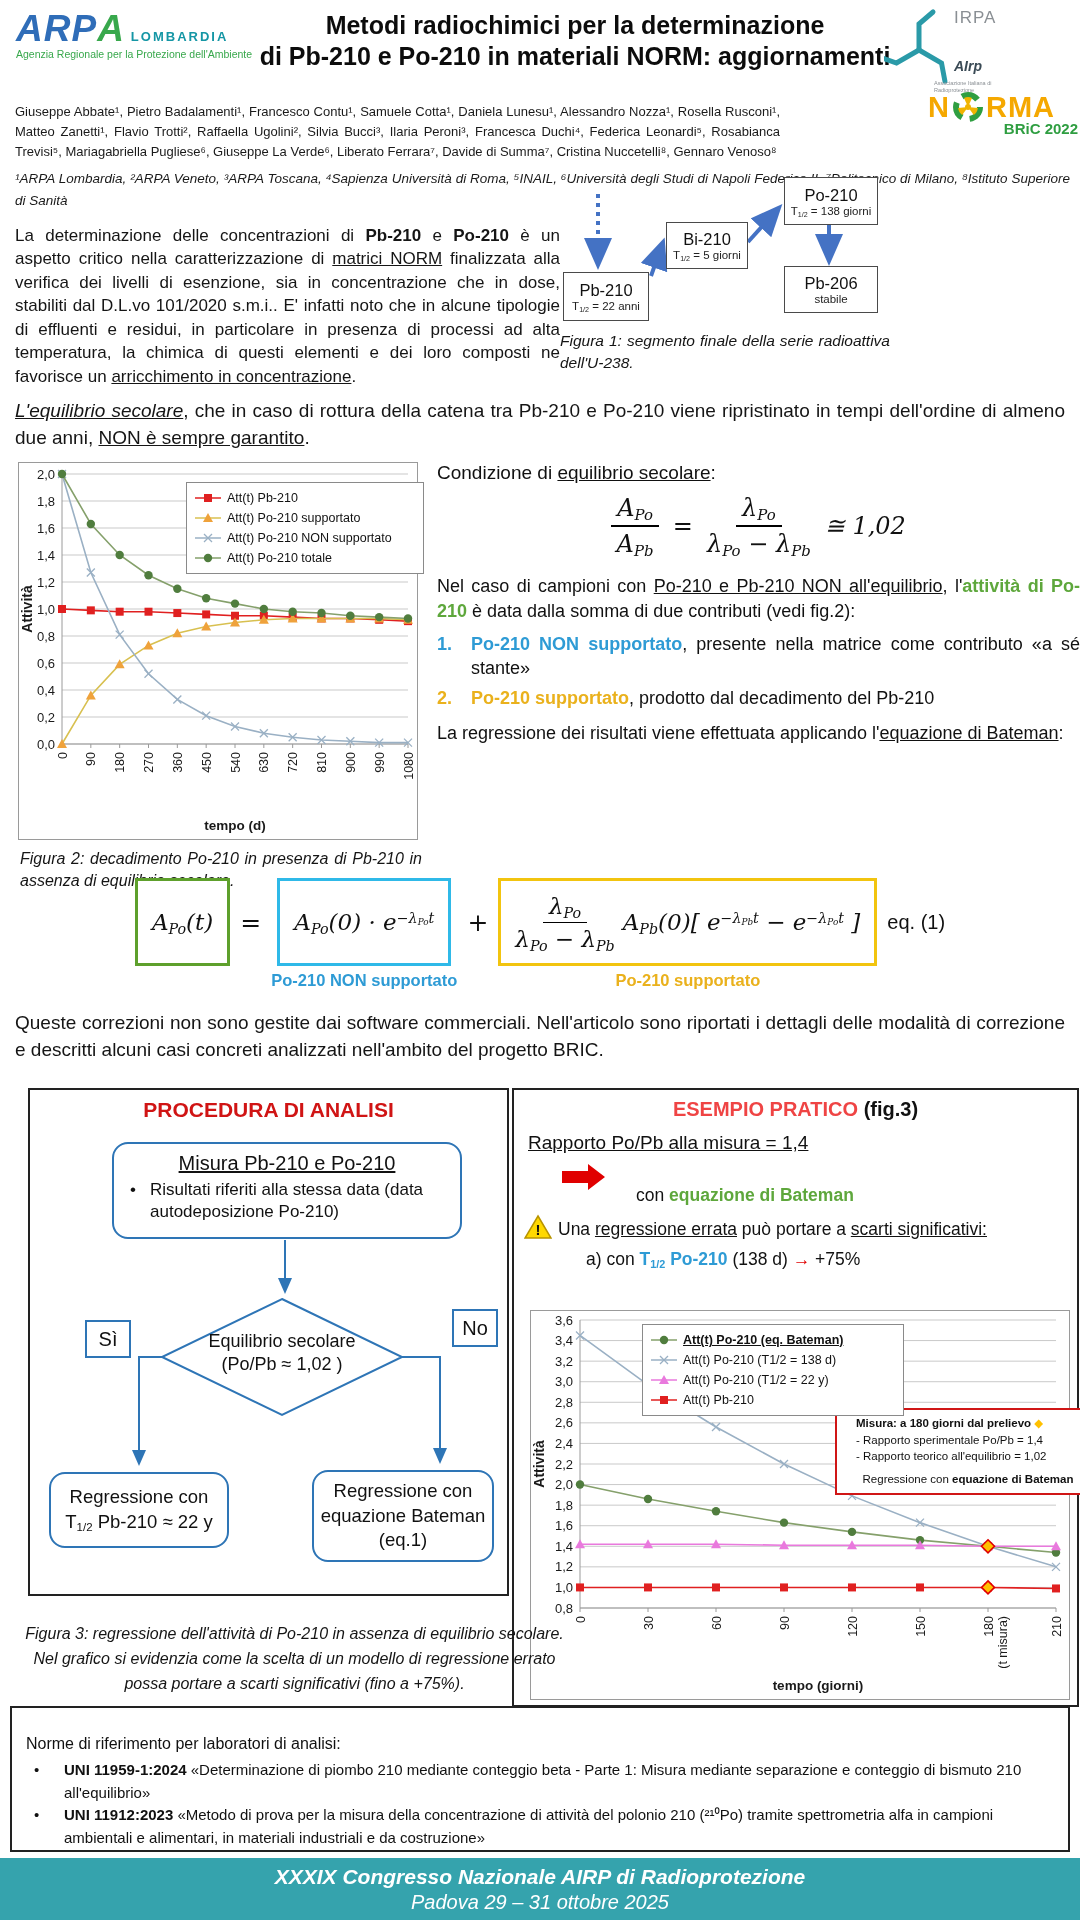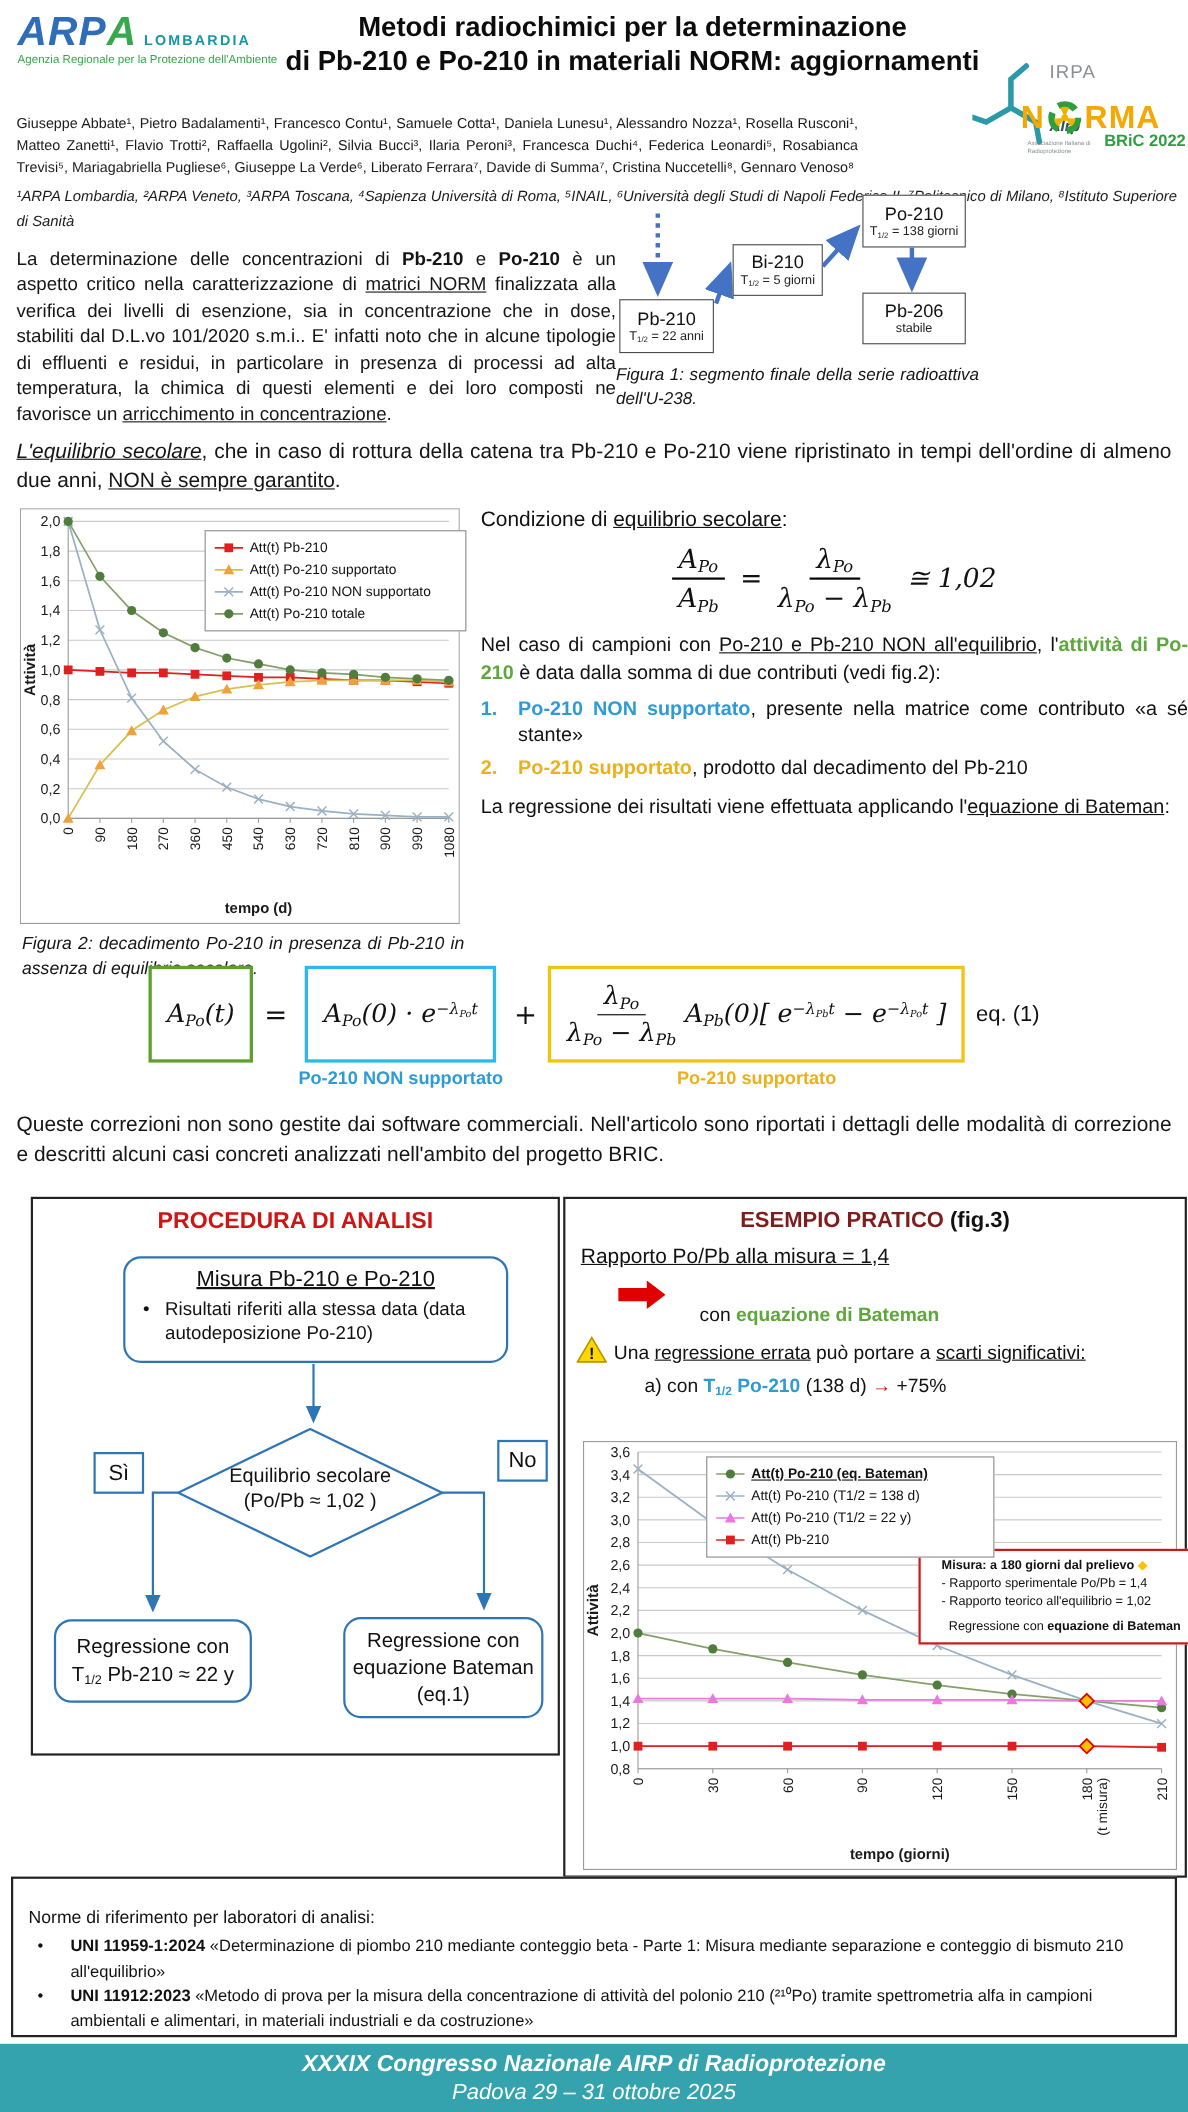--- a/index.html
+++ b/index.html
@@ -79,21 +79,21 @@
   .fc-measure-title{font-size:20px;text-decoration:underline;text-align:center;margin-top:8px;}
   .fc-bullet{display:flex;font-size:17px;margin-top:4px;padding:0 10px 0 16px;line-height:1.3;}
   .fc-bullet .dot{width:20px;flex:none;}
   .fc-dia-text{position:absolute;text-align:center;font-size:18px;line-height:1.3;}
   .fc-yn{display:flex;align-items:center;justify-content:center;font-size:20px;}
   .fc-res{display:flex;flex-direction:column;align-items:center;justify-content:center;
           font-size:18.5px;line-height:1.35;text-align:center;}
 
   
   .ex-title{font-size:20px;text-align:center;margin-top:8px;}
-  .ex-title .red{color:#7f1d1d;font-weight:bold;}
+  .ex-title .red{color:#ef4444;font-weight:bold;}
   .ex-title .blk{font-weight:600;}
   .ex-line{font-size:19px;}
   .ex-txt{font-size:17.5px;line-height:1.3;}
   .norms{font-size:15px;line-height:1.5;}
   .normhead{font-size:16px;margin-bottom:3px;margin-top:16px;}
   .normrow{display:flex;}
   .normrow .dot{width:30px;flex:none;padding-left:8px;}
   .footer{background:#35a3ad;color:#fff;text-align:center;display:flex;flex-direction:column;justify-content:center;gap:2px;}
   .foot1{font-size:21px;font-weight:bold;font-style:italic;}
   .foot2{font-size:20px;font-weight:normal;font-style:italic;}
@@ -111,21 +111,21 @@
       <span class="arpa-reg">LOMBARDIA</span>
     </div>
     <div class="arpa-sub">Agenzia Regionale per la Protezione dell'Ambiente</div>
   </div>
 
   <div class="abs ptitle" style="left:235px;top:10px;width:680px;">
     <div>Metodi radiochimici per la determinazione</div>
     <div>di Pb-210 e Po-210 in materiali NORM: aggiornamenti</div>
   </div>
 
-  <div class="abs" style="left:878px;top:2px;width:138px;height:94px;margin-top:48px;">
+  <div class="abs" style="left:878px;top:2px;width:138px;height:94px;">
     <svg width="70" height="80" style="position:absolute;left:6px;top:4px;">
       <g stroke="#2a9aa8" stroke-width="5" fill="none" stroke-linecap="round">
         <path d="M35,44 L35,18 L49,6"></path>
         <path d="M35,44 L35,18 L49,6" transform="rotate(120 35 44)"></path>
         <path d="M35,44 L35,18 L49,6" transform="rotate(240 35 44)"></path>
       </g>
     </svg>
     <span class="abs irpa-word" style="left:76px;top:6px;">IRPA</span>
     <span class="abs airp-word" style="left:76px;top:56px;">AIrp</span>
     <span class="abs airp-tiny" style="left:56px;top:78px;width:80px;">Associazione Italiana di Radioprotezione</span>
@@ -590,20 +590,21 @@
             <svg width="26" height="12">
               <line x1="0" y1="6" x2="26" y2="6" stroke="#e02020" stroke-width="1.5"></line>
               <rect x="9" y="2" width="8" height="8" fill="#e02020"></rect>
             </svg>
             <span>Att(t) Pb-210</span>
           </div>
         </div>
       </div>
   </div>
 
+  <div class="abs figcap3" style="left:22px;top:1622px;width:545px;">Figura 3: regressione dell'attività di Po-210 in assenza di equilibrio secolare. Nel grafico si evidenzia come la scelta di un modello di regressione errato possa portare a scarti significativi (fino a +75%).</div>
 
   <div class="panel norms" style="left:10px;top:1706px;width:1060px;height:146px;box-sizing:border-box;padding:8px 14px;">
     <div class="normhead">Norme di riferimento per laboratori di analisi:</div>
     <div class="normrow">
       <span class="dot">•</span>
       <span><span class="b">UNI 11959-1:2024</span><span> «Determinazione di piombo 210 mediante conteggio beta - Parte 1: Misura mediante separazione e conteggio di bismuto 210 all'equilibrio»</span></span>
     </div>
     <div class="normrow">
       <span class="dot">•</span>
       <span><span class="b">UNI 11912:2023</span><span> «Metodo di prova per la misura della concentrazione di attività del polonio 210 (²¹⁰Po) tramite spettrometria alfa in campioni ambientali e alimentari, in materiali industriali e da costruzione»</span></span>

